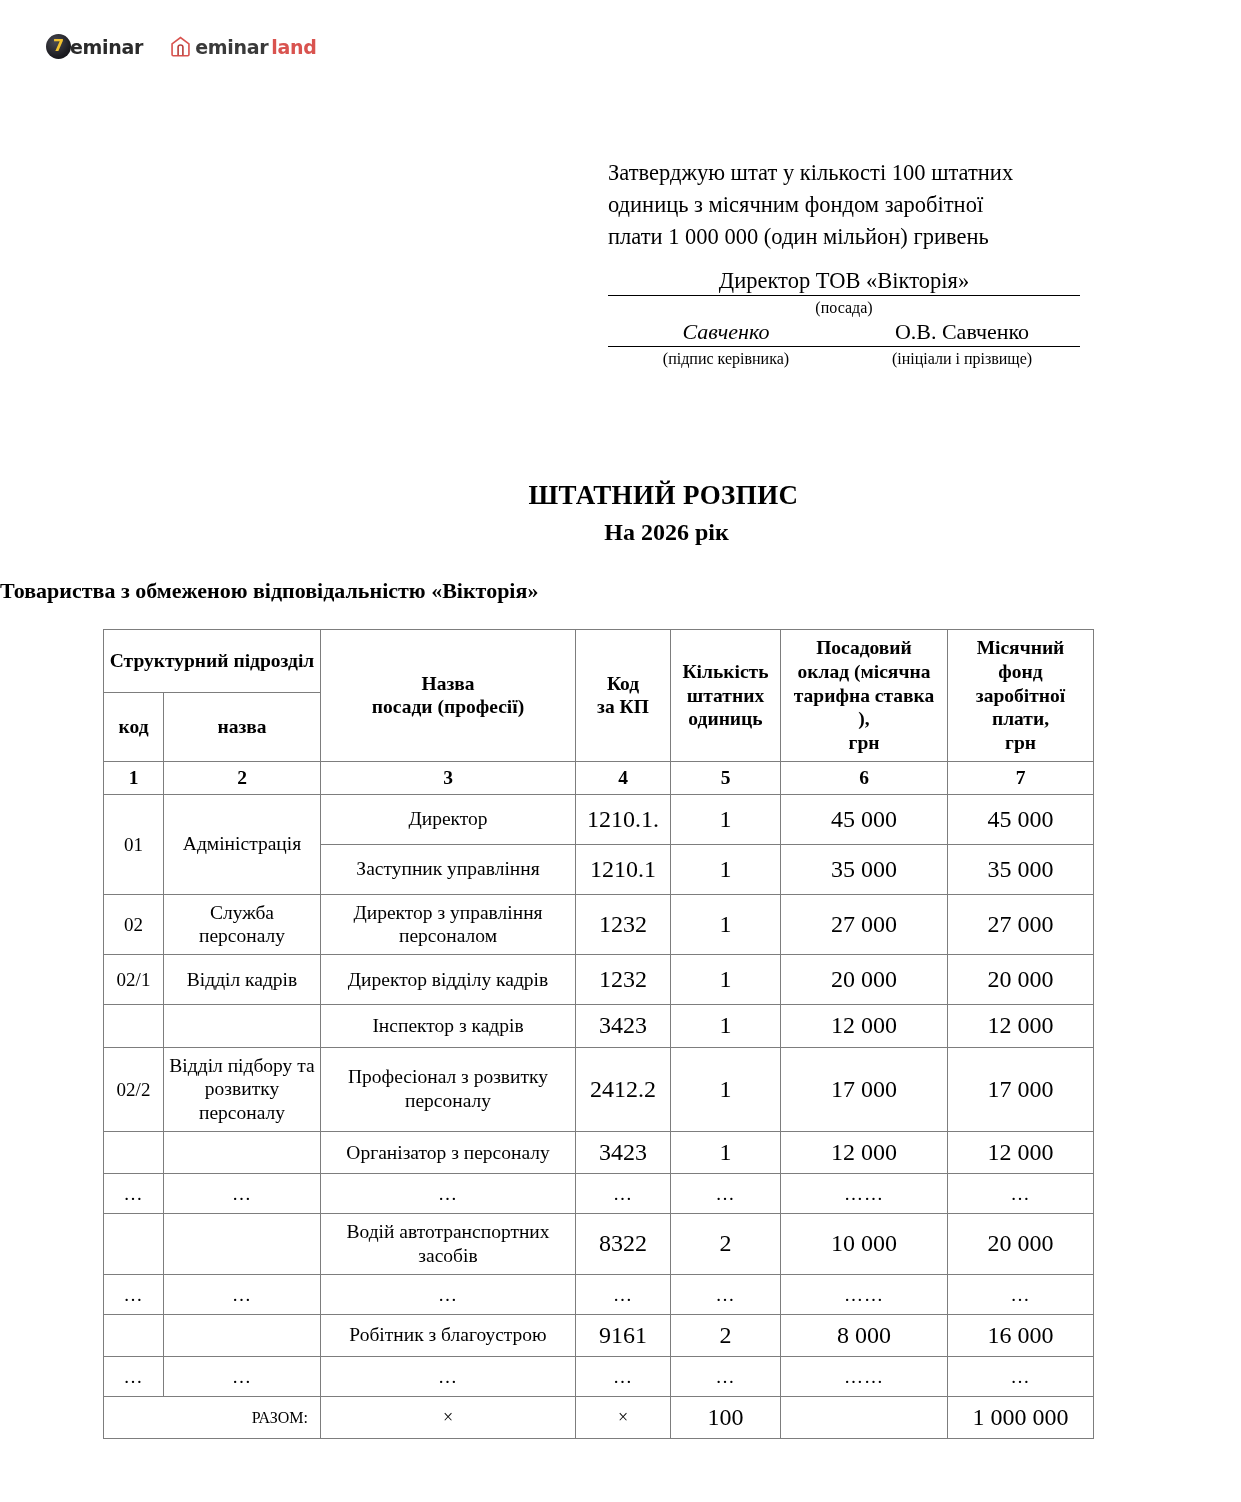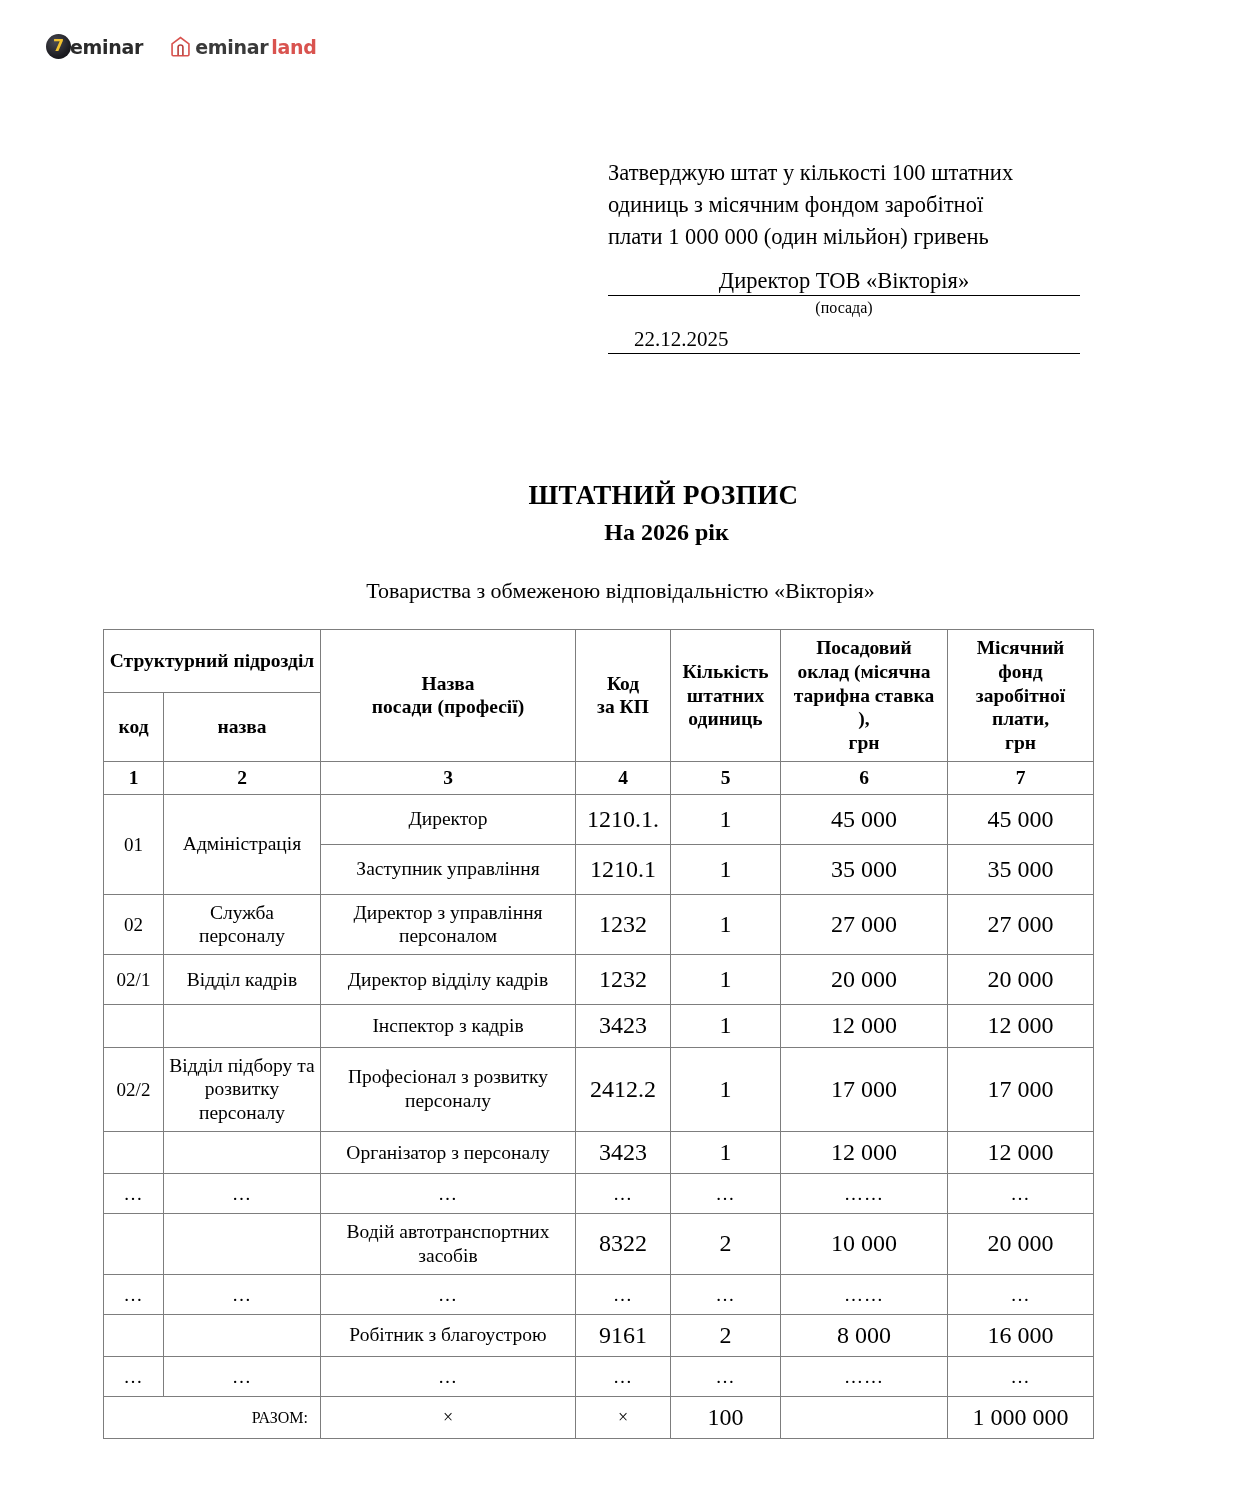--- a/index.html
+++ b/index.html
@@ -149,23 +149,23 @@
     text-align: center;
     font-size: 24px;
     font-weight: 700;
     padding-left: 46px;
   }
   .org-title {
     position: absolute;
     left: 0;
     top: 578px;
     width: 1241px;
-    text-align: center;
+    text-align: left;
     font-size: 22px;
-    font-weight: 400;
+    font-weight: 700;
   }
 
   
   .sheet-table {
     position: absolute;
     left: 103px;
     top: 629px;
     width: 990px;
     border-collapse: collapse;
     table-layout: fixed;
@@ -230,23 +230,32 @@
   <div>Затверджую штат у кількості 100 штатних</div>
   <div>одиниць  з місячним фондом заробітної</div>
   <div>плати 1 000 000 (один мільйон) гривень</div>
 </div>
 
 <div class="sig-block">
 
   <div class="sig-line pos">Директор ТОВ «Вікторія»</div>
   <div class="sig-caption">(посада)</div>
 
+  <div class="sig-row">
+    <div class="sig-col-left">
+      <div class="sig-name-line sig-signature">Савченко</div>
+      <div class="sig-caption">(підпис керівника)</div>
+    </div>
+    <div class="sig-col-right">
+      <div class="sig-name-line">О.В. Савченко</div>
+      <div class="sig-caption">(ініціали і прізвище)</div>
+    </div>
+  </div>
 
   <div class="sig-date-wrap">
-    <div class="sig-date-line">22.12.2025</div>
   </div>
 
 </div>
 
 <div class="doc-title">ШТАТНИЙ РОЗПИС</div>
 <div class="doc-subtitle">На 2026 рік</div>
 <div class="org-title">Товариства з обмеженою відповідальністю «Вікторія»</div>
 
 <table class="sheet-table">
   <colgroup>

